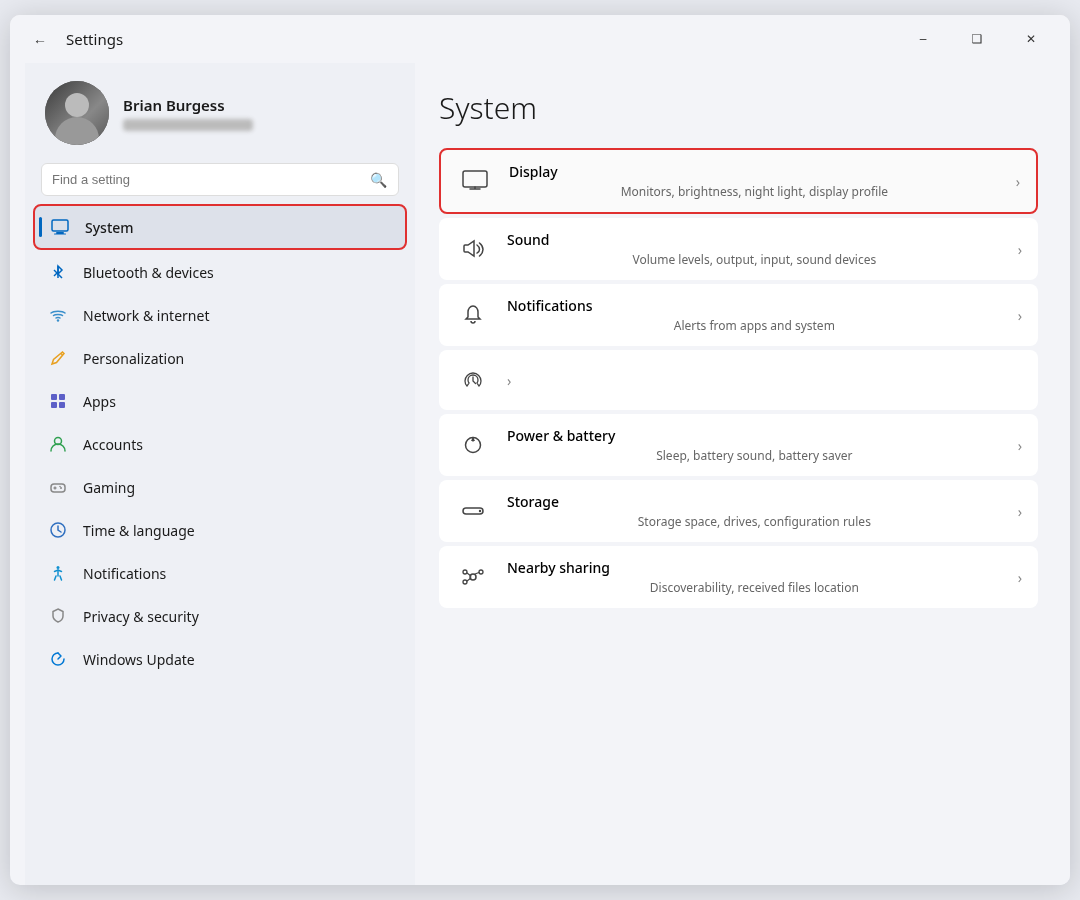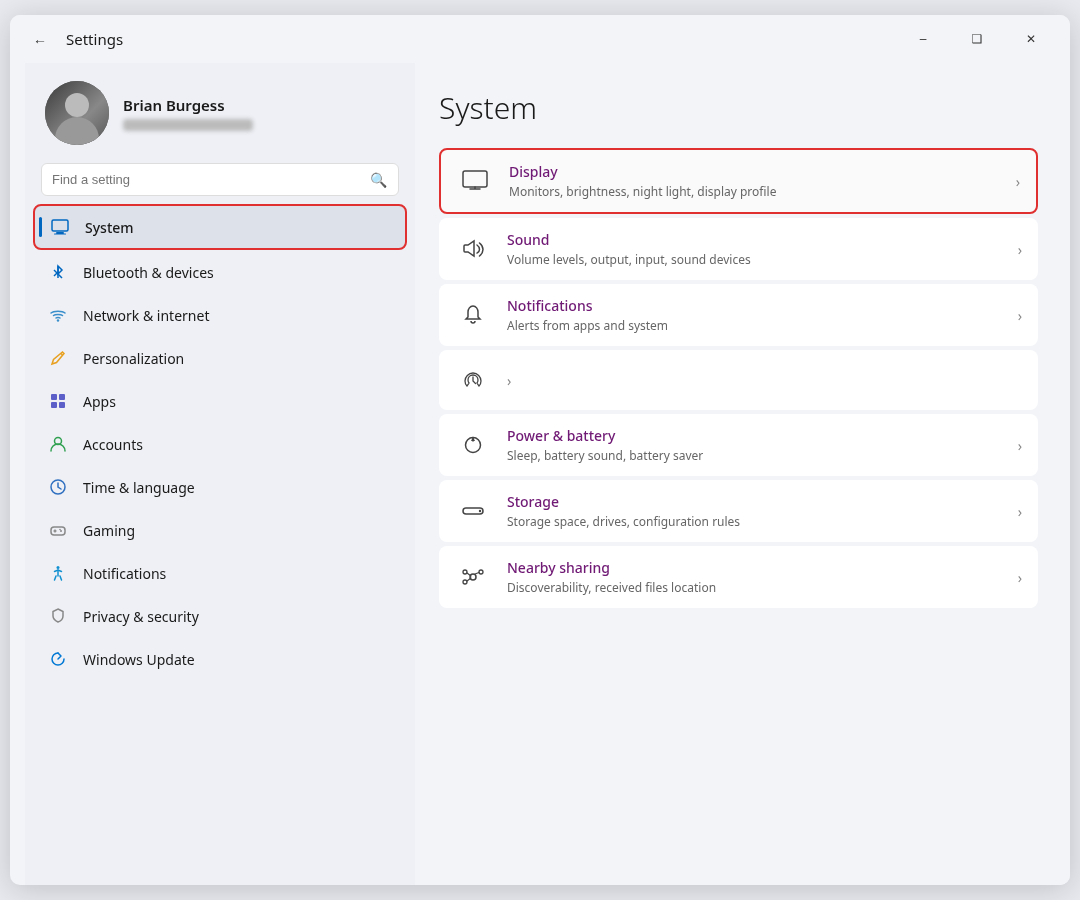--- a/index.html
+++ b/index.html
@@ -262,25 +262,26 @@
     }
     .setting-text {
       flex: 1;
       display: flex;
       flex-direction: column;
       gap: 2px;
     }
     .setting-name {
       font-size: 14px;
       font-weight: 500;
-      color: #701a75;
+      color: #000000;
     }
     .setting-desc {
       font-size: 12px;
       color: #666;
+      text-align: center;
     }
     .setting-chevron {
       color: #888;
       font-size: 14px;
       flex-shrink: 0;
     }
     
     ::-webkit-scrollbar { width: 6px; }
     ::-webkit-scrollbar-track { background: transparent; }
     ::-webkit-scrollbar-thumb { background: #ccc; border-radius: 3px; }
@@ -392,37 +393,37 @@
               <circle cx="9" cy="6" r="3.5" stroke="#30a050" stroke-width="1.5" fill="none"></circle>
               <path d="M2 16c0-3.866 3.134-7 7-7s7 3.134 7 7" stroke="#30a050" stroke-width="1.5" fill="none" stroke-linecap="round"></path>
             </svg>
           </div>
           <span>Accounts</span>
         </div>
 
         <div class="nav-item">
           <div class="nav-icon">
             <svg width="18" height="18" viewBox="0 0 18 18" fill="none">
-              <circle cx="9" cy="9" r="7" stroke="#3070c0" stroke-width="1.5" fill="none"></circle>
-              <path d="M9 5V9L12 11" stroke="#3070c0" stroke-width="1.5" stroke-linecap="round"></path>
-            </svg>
-          </div>
-          <span>Time &amp; language</span>
-        </div>
-
-        <div class="nav-item">
-          <div class="nav-icon">
-            <svg width="18" height="18" viewBox="0 0 18 18" fill="none">
               <rect x="2" y="6" width="14" height="8" rx="3" stroke="#888" stroke-width="1.5" fill="none"></rect>
               <path d="M6 9V11M5 10H7" stroke="#888" stroke-width="1.3" stroke-linecap="round"></path>
               <circle cx="12" cy="10" r="1" fill="#888"></circle>
               <circle cx="11" cy="8.5" r="0.8" fill="#888"></circle>
             </svg>
           </div>
           <span>Gaming</span>
+        </div>
+
+        <div class="nav-item">
+          <div class="nav-icon">
+            <svg width="18" height="18" viewBox="0 0 18 18" fill="none">
+              <circle cx="9" cy="9" r="7" stroke="#3070c0" stroke-width="1.5" fill="none"></circle>
+              <path d="M9 5V9L12 11" stroke="#3070c0" stroke-width="1.5" stroke-linecap="round"></path>
+            </svg>
+          </div>
+          <span>Time &amp; language</span>
         </div>
 
         <div class="nav-item">
           <div class="nav-icon">
             <svg width="18" height="18" viewBox="0 0 18 18" fill="none">
               <circle cx="9" cy="3.5" r="1.5" fill="#1090d0"></circle>
               <path d="M9 6V12" stroke="#1090d0" stroke-width="1.5" stroke-linecap="round"></path>
               <path d="M5.5 7.5L9 6L12.5 7.5" stroke="#1090d0" stroke-width="1.5" stroke-linecap="round"></path>
               <path d="M7 12L5.5 16" stroke="#1090d0" stroke-width="1.5" stroke-linecap="round"></path>
               <path d="M11 12L12.5 16" stroke="#1090d0" stroke-width="1.5" stroke-linecap="round"></path>

